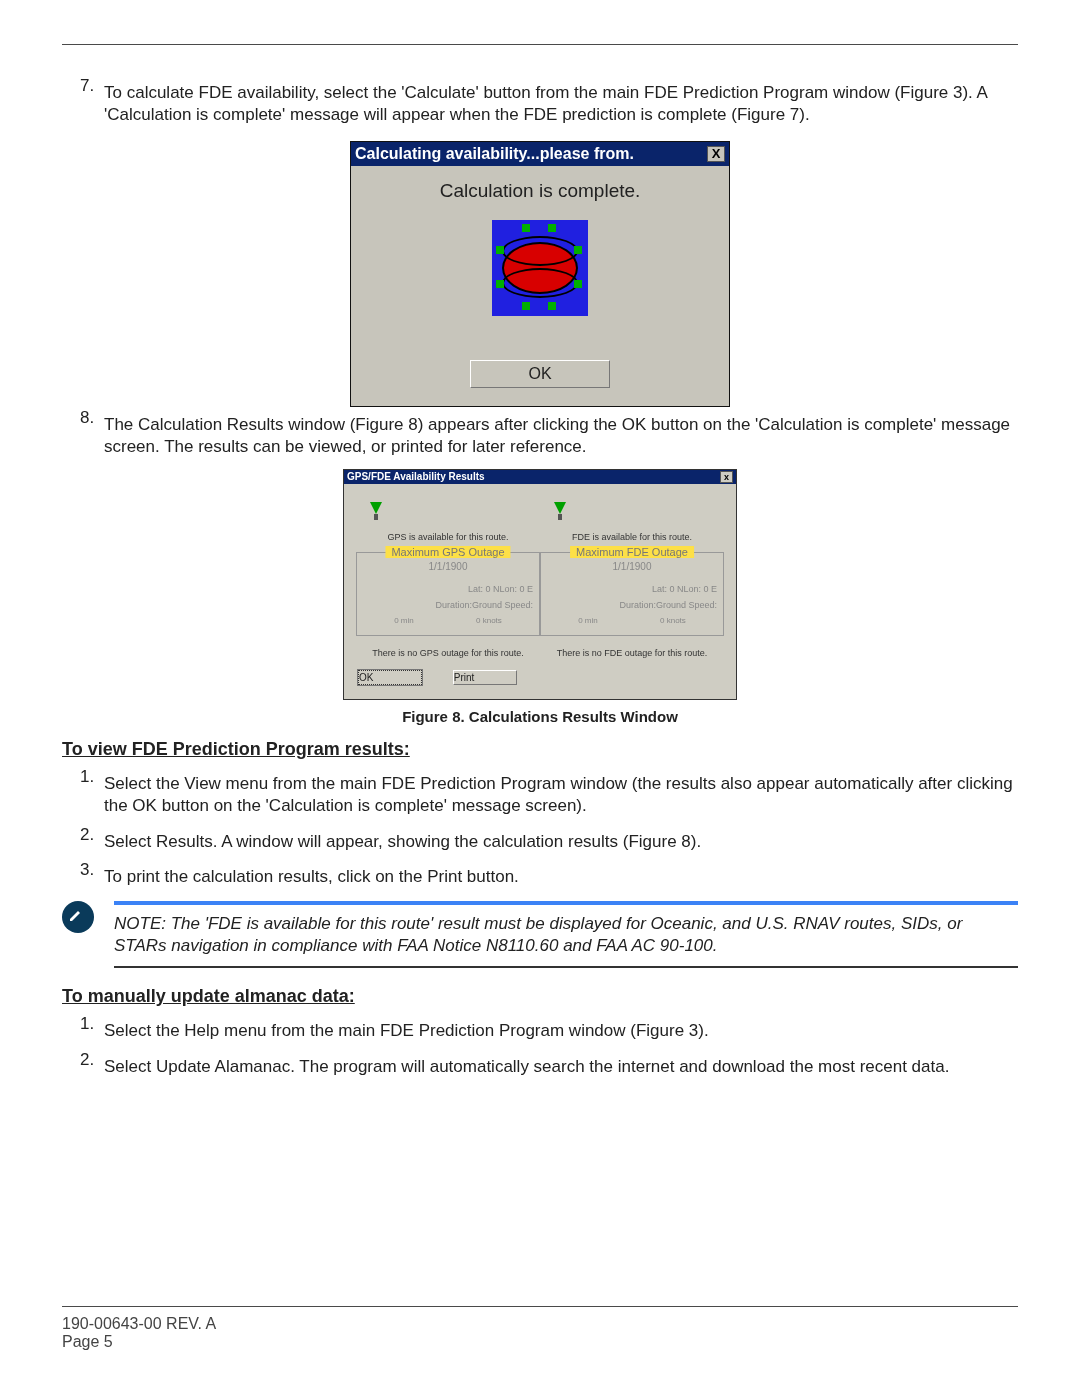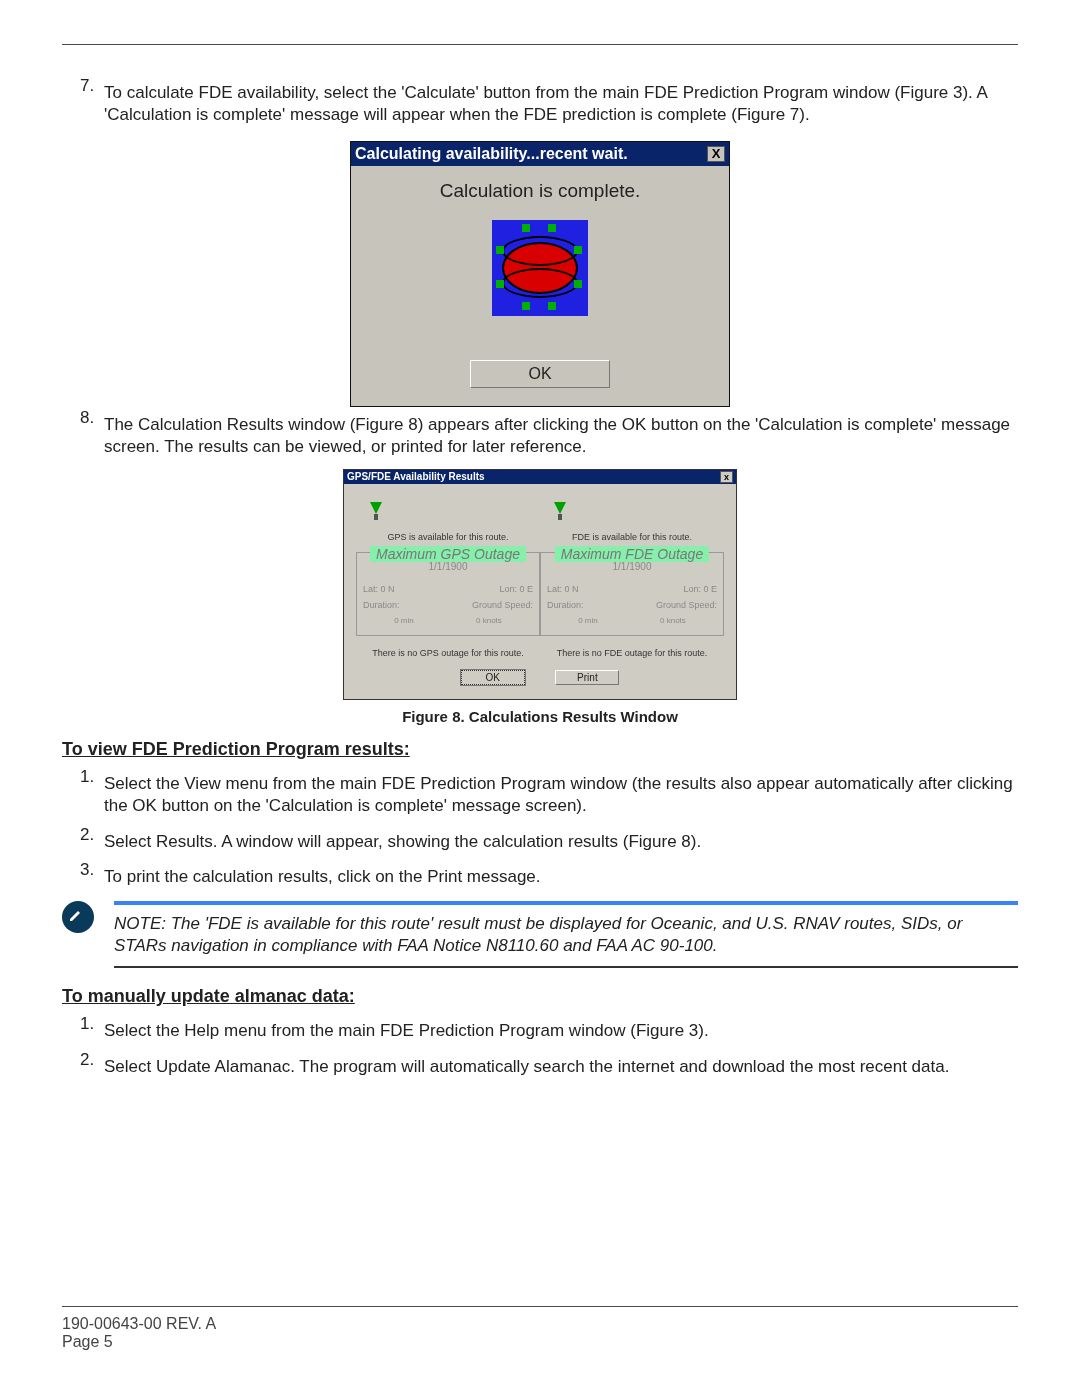--- a/index.html
+++ b/index.html
@@ -187,34 +187,33 @@
   .avail-text { text-align:center; font-size:9px; color:#333; margin-bottom:10px; }
   .fieldset {
     border: 1px solid #999;
     padding: 8px 6px 10px 6px;
     position: relative;
     margin-bottom: 12px;
   }
   .fieldset .legend {
     position: absolute;
     top: -7px; left: 50%; transform: translateX(-50%);
-    background: #86efac;
+    background: #fde047;
     padding: 0 6px;
-    font-size: 14px;
+    font-size: 11px;
     color: #777;
     white-space: nowrap;
-    font-style: italic;
   }
   .fieldset .date { text-align:center; font-size:10px; color:#888; margin-bottom:12px; }
-  .row2 { display:flex; justify-content:space-between; font-size:9px; color:#888; margin-bottom:6px; }
+  .row2 { display:flex; justify-content:flex-end; font-size:9px; color:#888; margin-bottom:6px; }
   .row2b { display:flex; justify-content:space-around; font-size:9px; color:#888; }
   .sub { font-size:8px; }
   .no-outage { font-size:9px; color:#333; text-align:center; }
   .dlg2-buttons {
-    text-align:center;
+    text-align:left;
     padding-bottom: 14px;
   }
   .dlg2-btn {
     display:inline-block;
     width: 64px;
     border: 1px solid #777;
     border-top-color:#fff; border-left-color:#fff;
     background: #cfcdc3;
     font-size: 10px;
     padding: 1px 0;
@@ -229,21 +228,21 @@
 <div class="page">
   <hr class="hr-top">
 
   <div class="ol-item">
     <div class="ol-num">7.</div>
     <div class="ol-txt">To calculate FDE availability, select the 'Calculate' button from the main FDE Prediction Program window (Figure 3). A 'Calculation is complete' message will appear when the FDE prediction is complete (Figure 7).</div>
   </div>
 
   <div class="dlg1">
     <div class="dlg1-title">
-      <span>Calculating availability...recent wait.</span>
+      <span>Calculating availability...please from.</span>
       <span class="close">X</span>
     </div>
     <div class="dlg1-body">
       <div class="dlg1-msg">Calculation is complete.</div>
       <div class="dlg1-graphic">
         <div class="red"></div>
         <div class="arc1"></div>
         <div class="arc2"></div>
         <div class="g" style="top:4px; left:30px;"></div>
         <div class="g" style="top:4px; left:56px;"></div>
@@ -335,21 +334,21 @@
   <div class="ol-item">
     <div class="ol-num">1.</div>
     <div class="ol-txt">Select the View menu from the main FDE Prediction Program window (the results also appear automatically after clicking the OK button on the 'Calculation is complete' message screen).</div>
   </div>
   <div class="ol-item">
     <div class="ol-num">2.</div>
     <div class="ol-txt">Select Results. A window will appear, showing the calculation results (Figure 8).</div>
   </div>
   <div class="ol-item">
     <div class="ol-num">3.</div>
-    <div class="ol-txt">To print the calculation results, click on the Print message.</div>
+    <div class="ol-txt">To print the calculation results, click on the Print button.</div>
   </div>
 
   <div class="note-block">
     <div class="note-icon">
       <svg width="24" height="24">
           <path d="M4 14 L12 6 L14 8 L6 16 L4 16 Z" fill="#fff"></path>
         </svg>
     </div>
     <div class="note-text-wrap">NOTE: The 'FDE is available for this route' result must be displayed for Oceanic, and U.S. RNAV routes, SIDs, or STARs navigation in compliance with FAA Notice N8110.60 and FAA AC 90-100.</div>
   </div>

